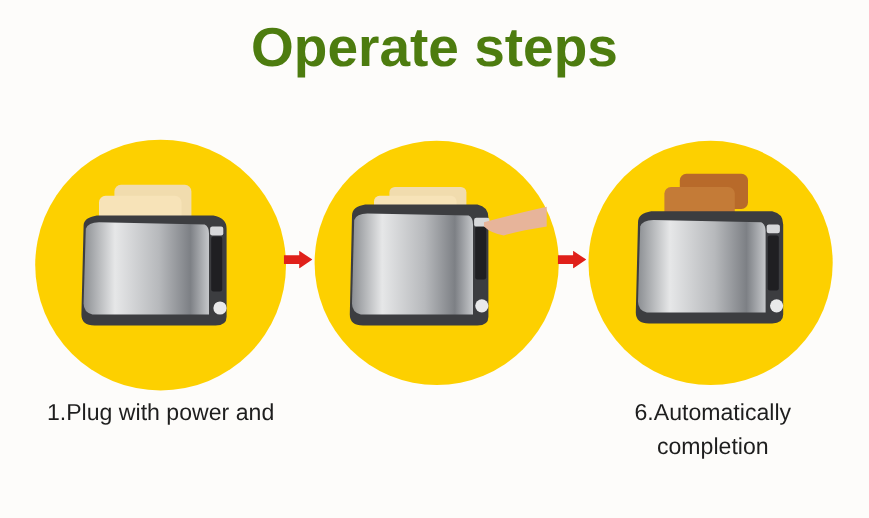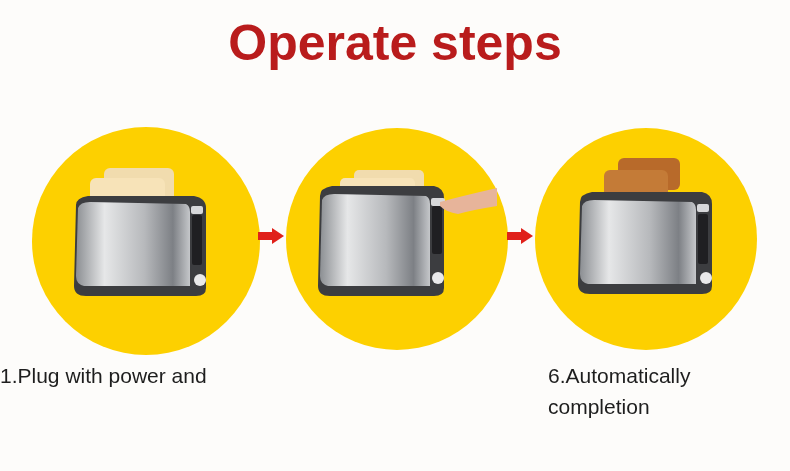--- a/index.html
+++ b/index.html
@@ -1,20 +1,20 @@
 <!DOCTYPE html>
 <html><head>
 <meta charset="utf-8">
 <style>
   html,body{margin:0;padding:0;}
   body{width:790px;height:471px;background:#fdfcfa;position:relative;overflow:hidden;font-family:"Liberation Sans",sans-serif;}
-  .title{position:absolute;left:0;top:14px;width:790px;text-align:center;font-weight:bold;font-size:50px;color:#b91c1c;letter-spacing:0px;}
+  .title{position:absolute;left:0;top:14px;width:790px;text-align:center;font-weight:bold;font-size:50px;color:#4d7c0f;letter-spacing:0px;}
   .circle{position:absolute;border-radius:50%;background:#fdd000;}
   .arrow{position:absolute;width:26px;height:16px;}
-  .caption{position:absolute;font-size:21px;line-height:31px;color:#1e1e1e;}
+  .caption{position:absolute;text-align:center;font-size:21px;line-height:31px;color:#1e1e1e;}
   .toaster{position:absolute;}
 </style>
 </head>
 <body>
 
 <div class="title">Operate steps</div>
 
 <div class="circle" style="left:32px;top:127px;width:228px;height:228px;"></div>
 <svg class="toaster" style="left:66px;top:160px;" width="160" height="150" viewBox="0 0 160 150">
   <defs>

